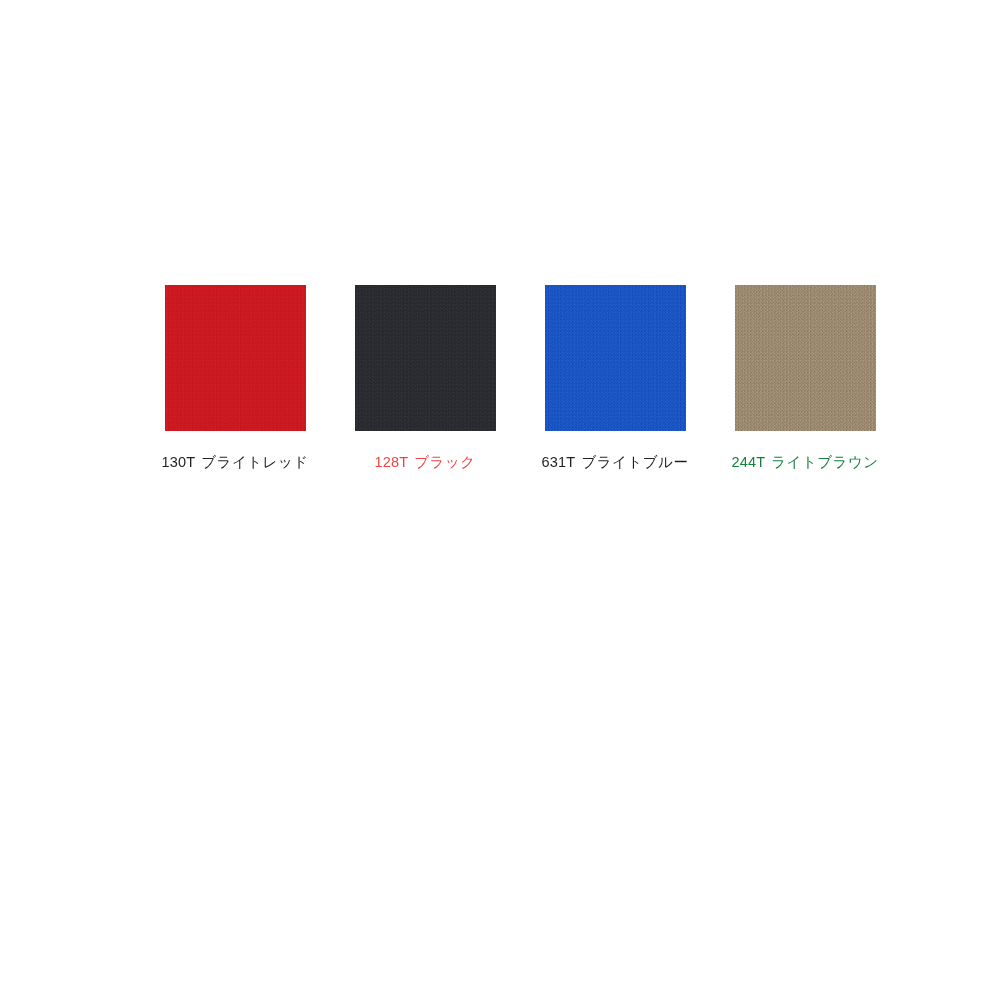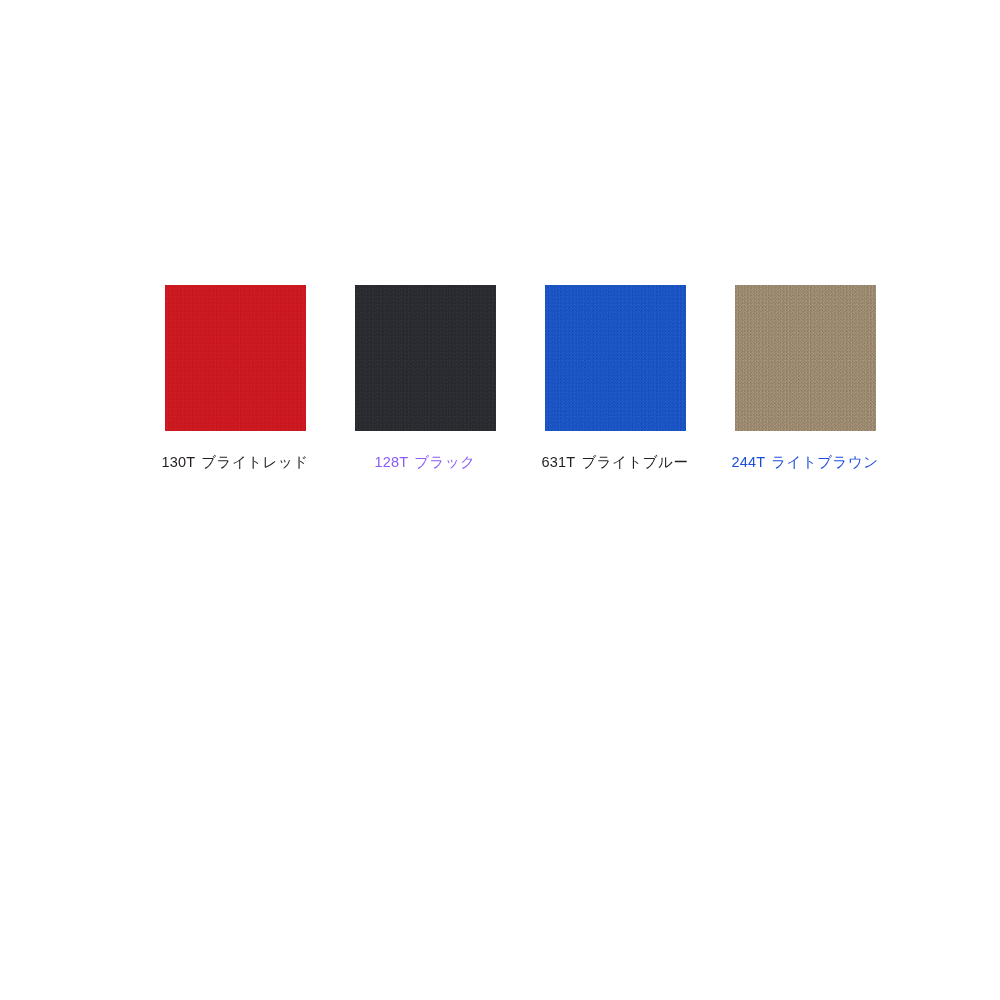--- a/index.html
+++ b/index.html
@@ -129,21 +129,21 @@
     </div>
   </div>
 
 
 
   <div class="swatch-cell">
     <div class="swatch-chip" style="background-color: rgb(42, 43, 48); width: 141px; height: 146px;">
       <div class="tex"></div>
       <div class="tex2"></div>
     </div>
-    <div class="swatch-label" style="color: #8b5cf6;">
+    <div class="swatch-label" style="color: #ef4444;">
       <span class="code">128T</span><span class="name">ブラック</span>
     </div>
   </div>
 
 
   <div class="swatch-cell">
     <div class="swatch-chip" style="background-color: rgb(26, 84, 196); width: 141px; height: 146px;">
       <div class="tex"></div>
       <div class="tex2"></div>
     </div>
@@ -151,18 +151,18 @@
       <span class="code">631T</span><span class="name">ブライトブルー</span>
     </div>
   </div>
 
 
   <div class="swatch-cell">
     <div class="swatch-chip" style="background-color: rgb(156, 138, 112); width: 141px; height: 146px;">
       <div class="tex"></div>
       <div class="tex2"></div>
     </div>
-    <div class="swatch-label" style="color: #1d4ed8;">
+    <div class="swatch-label" style="color: #15803d;">
       <span class="code">244T</span><span class="name">ライトブラウン</span>
     </div>
   </div>
 
 </div>
 
 </body></html>

